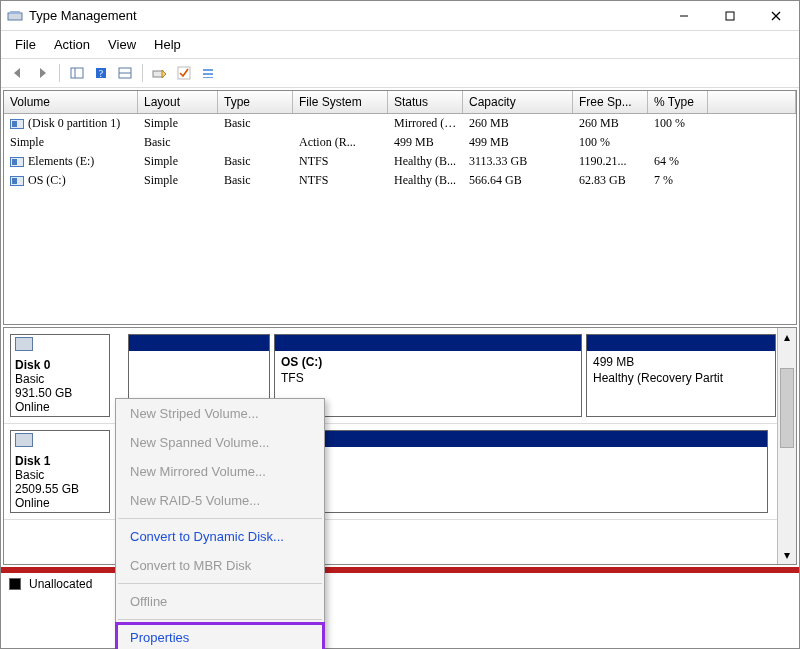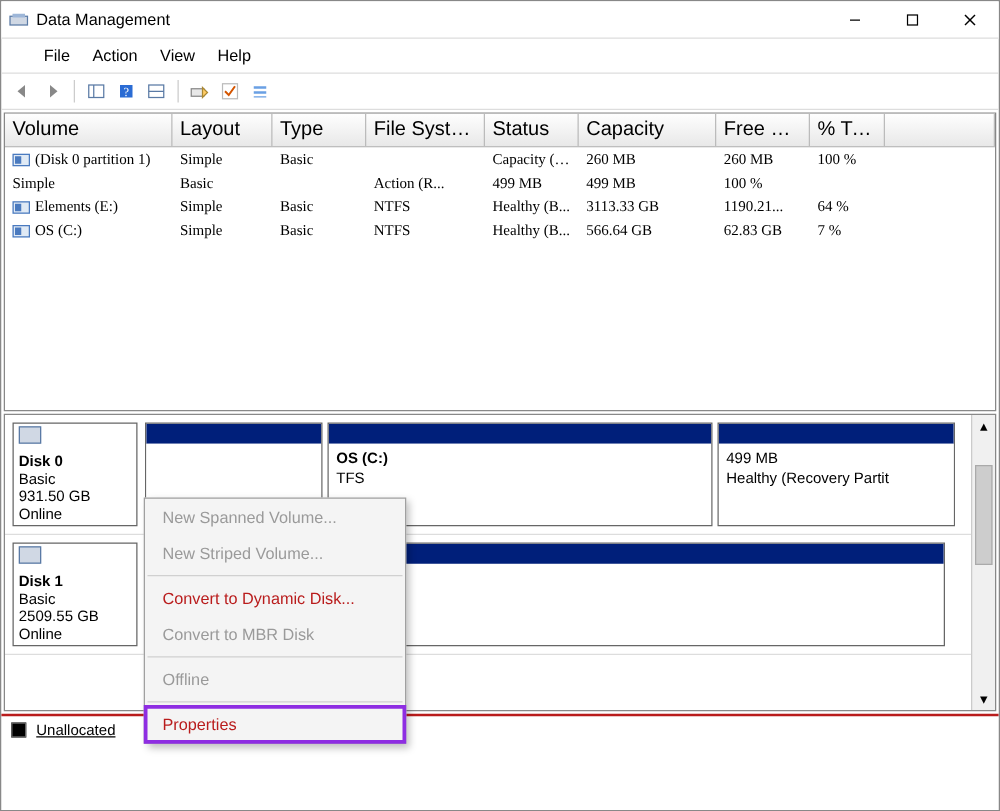--- a/index.html
+++ b/index.html
@@ -27,21 +27,21 @@
     display:inline-flex;align-items:center;justify-content:center;
   }
   .titlebar .title { font-size: 13px; flex: 0 0 auto; }
   .titlebar .spacer { flex: 1; }
   .winbtn {
     width: 46px; height: 30px; display:flex;align-items:center;justify-content:center;
   }
   .winbtn svg { width: 10px; height: 10px; }
   
   .menubar {
-    display:flex; gap: 2px; padding: 4px 6px; font-size:13px;margin-left:20px;
+    display:flex; gap: 2px; padding: 4px 6px; font-size:13px;
   }
   .menubar span { padding: 2px 8px; }
   
   .toolbar {
     display:flex; align-items:center; gap:2px;
     padding: 3px 6px;
     border-top:1px solid #ddd; border-bottom:1px solid #ddd;
   }
   .toolbtn {
     width:22px; height:22px; display:flex;align-items:center;justify-content:center;
@@ -54,21 +54,21 @@
     margin:2px;
     width: calc(100% - 4px);
   }
   .voltable .thead, .voltable .trow {
     display:grid;
     grid-template-columns: 134px 80px 75px 95px 75px 110px 75px 60px auto;
   }
   .voltable .thead {
     background:linear-gradient(#fefefe,#e8e8e8);
     border-bottom:1px solid #aaa;
-    font-size:16px;
+    font-size:12px;
   }
   .voltable .thead span {
     padding:4px 6px;
     border-right:1px solid #bbb;
     white-space:nowrap; overflow:hidden; text-overflow:ellipsis;
   }
   .voltable .tbody { height: 210px; background:#fff; }
   .voltable .trow span {
     padding:2px 6px;
     white-space:nowrap; overflow:hidden; text-overflow:ellipsis;
@@ -87,21 +87,21 @@
     position:relative;
   }
   .disk-scroll-outer { flex:1; overflow:hidden; border-right:1px solid #bbb;}
   .disk-scrollbar { width:18px; background:#f0f0f0; position:relative;}
   .disk-scrollbar .arrow { height:18px; display:flex;align-items:center;justify-content:center;}
   .disk-scrollbar .thumb { position:absolute; left:2px; right:2px; top:40px; height:80px; background:#cdcdcd; border:1px solid #aaa;}
   .diskrow {
     display:flex; align-items:stretch;
     border-bottom:1px solid #ddd;
     padding:6px;
-    gap:6px;
+    gap:18px;
   }
   .disk-label {
     width:100px; flex:0 0 100px;
     font-size:12px;
     padding:2px 4px;
     background:#fff;
     border:1px solid #666;
   }
   .disk-label .d-icon { width:18px;height:14px;background:#d0d8e4;border:1px solid #5a7aa5;display:inline-block;margin-bottom:4px;}
   .disk-label .d-name { font-weight:bold; display:block;}
@@ -120,51 +120,50 @@
     left:115px; top:398px;
     width:210px;
     background:#f4f4f4;
     border:1px solid #a0a0a0;
     box-shadow:3px 3px 6px rgba(0,0,0,0.25);
     font-size:13px;
     z-index:20;
   }
   .ctxmenu .mitem {
     padding:6px 14px;
-    color:#b91c1c;
+    color:#1d4ed8;
     border-top:1px solid transparent;
     border-bottom:1px solid transparent;
   }
   .ctxmenu .mitem.disabled { color:#9a9a9a; }
   .ctxmenu .msep { height:1px; background:#d0d0d0; margin:3px 2px; }
   .ctxmenu .mitem.highlight {
     outline:3px solid #8e2de2;
     outline-offset:-2px;
   }
   
   .legend {
     display:flex; align-items:center; gap:8px;
     padding:4px 8px;
-    border-top:2px solid #b91c1c;
+    border-top:6px solid #b91c1c;
     font-size:12px;
-    text-decoration:underline;
   }
   .legend .swatch { width:12px;height:12px;background:#000;display:inline-block;border:1px solid #666;}
 </style>
 </head>
 <body>
 
 <div class="titlebar">
   <span class="title-icon">
     <svg viewBox="0 0 16 16">
         <rect x="1" y="5" width="14" height="7" fill="#d0d8e4" stroke="#5a7aa5"></rect>
         <rect x="3" y="3" width="10" height="3" fill="#9db6d8"></rect>
       </svg>
   </span>
-  <span class="title">Data Management</span>
+  <span class="title">Type Management</span>
   <span class="spacer"></span>
   <span class="winbtn">
       <svg viewBox="0 0 10 10">
         <line x1="1" y1="5" x2="9" y2="5" stroke="#000" stroke-width="1"></line>
       </svg>
     </span>
   <span class="winbtn">
       <svg viewBox="0 0 10 10">
         <rect x="1" y="1" width="8" height="8" fill="none" stroke="#000" stroke-width="1"></rect>
       </svg>
@@ -247,21 +246,21 @@
     <span>Free Sp...</span>
     <span>% Type</span>
     <span></span>
   </div>
   <div class="tbody" id="volbody">
       <div class="trow">
         <span><span class="vol-icon"></span>(Disk 0 partition 1)</span>
         <span>Simple</span>
         <span>Basic</span>
         <span></span>
-        <span>Capacity (E...</span>
+        <span>Mirrored (E...</span>
         <span>260 MB</span>
         <span>260 MB</span>
         <span>100 %</span>
         <span></span>
       </div>
       <div class="trow">
         <span>Simple</span>
         <span>Basic</span>
         <span></span>
         <span>Action (R...</span>
@@ -329,22 +328,24 @@
     <div class="arrow" style="position:absolute;bottom:0;left:0;right:0">▾</div>
   </div>
 </div>
 
 <div class="legend">
   <span class="swatch"></span>
   <span>Unallocated</span>
 </div>
 
 <div class="ctxmenu" id="ctxmenu">
+    <div class="mitem disabled">New Striped Volume...</div>
     <div class="mitem disabled">New Spanned Volume...</div>
-    <div class="mitem disabled">New Striped Volume...</div>
+    <div class="mitem disabled">New Mirrored Volume...</div>
+    <div class="mitem disabled">New RAID-5 Volume...</div>
     <div class="msep"></div>
     <div class="mitem">Convert to Dynamic Disk...</div>
     <div class="mitem disabled">Convert to MBR Disk</div>
     <div class="msep"></div>
     <div class="mitem disabled">Offline</div>
     <div class="msep"></div>
     <div class="mitem highlight">Properties</div>
   </div>
 
 </body></html>

